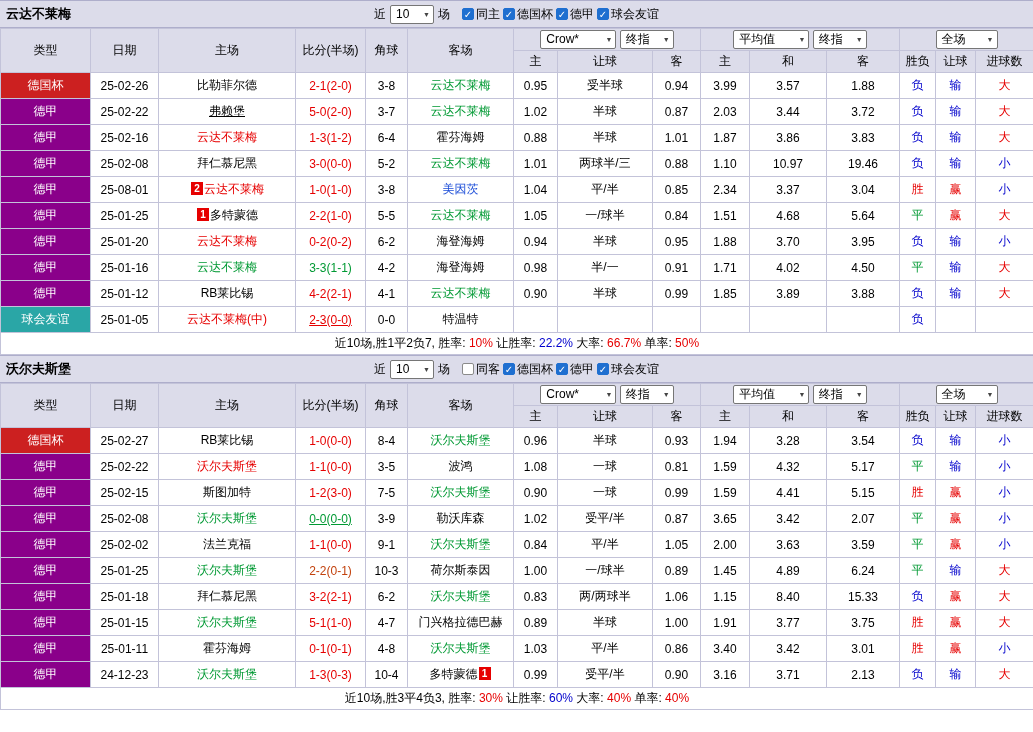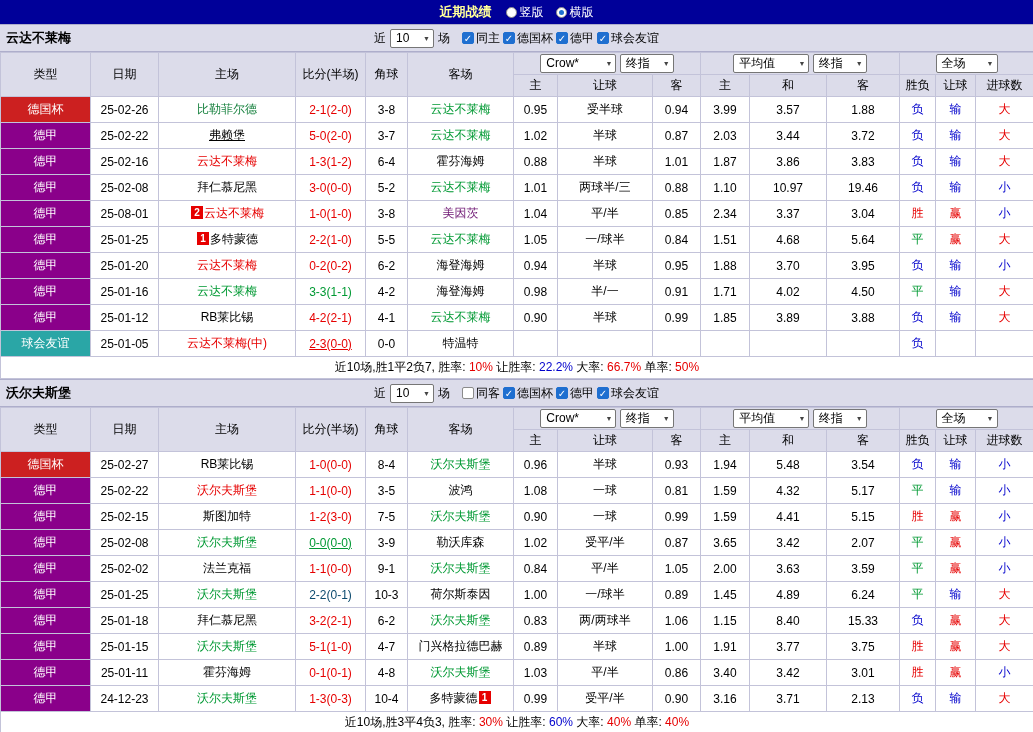--- a/index.html
+++ b/index.html
@@ -65,38 +65,20 @@
     display: inline-block; min-width: 12px; height: 13px; line-height: 13px;
     color: #fff; font-size: 10px; font-weight: bold; margin: 0 1px; vertical-align: 1px;
   }
   .team-name { }
 </style>
 </head>
 <body>
 
 <div class="page">
 
-  <div class="topbar" style="background: rgb(0, 0, 153);">
-    <span class="topbar-title" style="color: rgb(255, 255, 153);">近期战绩</span>
-    <span id="radio-root" style="display:inline-flex;gap:12px;">
-  <label class="radio">
-    <span class="radio-circle">
-            <span class="radio-dot"></span>
-          </span>
-    <span class="radio-label">竖版</span>
-  </label>
-
-  <label class="radio">
-    <span class="radio-circle">
-            <span class="radio-dot" style="background: rgb(31, 111, 208);"></span>
-          </span>
-    <span class="radio-label">横版</span>
-  </label>
-</span>
-  </div>
 
   <div id="sections-root">
   <div class="section">
     <div class="sec-header">
       <span class="team-title">云达不莱梅</span>
       <div class="filter">
         <span>近</span>
         <span class="sel sel-count">
           <span class="sel-text">10</span>
           <span class="sel-arrow">▼</span>
@@ -188,21 +170,21 @@
           <th>客</th>
           <th>胜负</th>
           <th>让球</th>
           <th>进球数</th>
         </tr>
       </thead>
       <tbody>
   <tr>
     <td class="c-league" style="background: rgb(204, 32, 32);">德国杯</td>
     <td>25-02-26</td>
-    <td><span class="team-name" style="color: #15803d; margin-top: 31px;">比勒菲尔德</span></td>
+    <td><span class="team-name" style="color: #000000; margin-top: 31px;">比勒菲尔德</span></td>
     <td style="color: rgb(230, 0, 0);">2-1(2-0)</td>
     <td>3-8</td>
     <td><span class="team-name" style="color: rgb(0, 153, 51);">云达不莱梅</span></td>
     <td>0.95</td>
     <td>受半球</td>
     <td>0.94</td>
     <td>3.99</td>
     <td>3.57</td>
     <td>1.88</td>
     <td style="color: rgb(0, 0, 204);">负</td>
@@ -263,21 +245,21 @@
     <td style="color: rgb(0, 0, 204);">输</td>
     <td style="color: rgb(0, 0, 204);">小</td>
   </tr>
 
   <tr>
     <td class="c-league" style="background: rgb(138, 0, 138);">德甲</td>
     <td>25-08-01</td>
     <td><span class="card-badge" style="background: rgb(230, 0, 0);">2</span><span class="team-name" style="color: rgb(230, 0, 0);">云达不莱梅</span></td>
     <td style="color: rgb(230, 0, 0);">1-0(1-0)</td>
     <td>3-8</td>
-    <td><span class="team-name" style="color: #701a75;">美因茨</span></td>
+    <td><span class="team-name" style="color: #1d4ed8;">美因茨</span></td>
     <td>1.04</td>
     <td>平/半</td>
     <td>0.85</td>
     <td>2.34</td>
     <td>3.37</td>
     <td>3.04</td>
     <td style="color: rgb(230, 0, 0);">胜</td>
     <td style="color: rgb(230, 0, 0);">赢</td>
     <td style="color: rgb(0, 0, 204);">小</td>
   </tr>
@@ -500,21 +482,21 @@
     <td class="c-league" style="background: rgb(204, 32, 32);">德国杯</td>
     <td>25-02-27</td>
     <td><span class="team-name" style="color: rgb(0, 0, 0);">RB莱比锡</span></td>
     <td style="color: rgb(230, 0, 0);">1-0(0-0)</td>
     <td>8-4</td>
     <td><span class="team-name" style="color: rgb(0, 153, 51);">沃尔夫斯堡</span></td>
     <td>0.96</td>
     <td>半球</td>
     <td>0.93</td>
     <td>1.94</td>
-    <td>5.48</td>
+    <td>3.28</td>
     <td>3.54</td>
     <td style="color: rgb(0, 0, 204);">负</td>
     <td style="color: rgb(0, 0, 204);">输</td>
     <td style="color: rgb(0, 0, 204);">小</td>
   </tr>
 
   <tr>
     <td class="c-league" style="background: rgb(138, 0, 138);">德甲</td>
     <td>25-02-22</td>
     <td><span class="team-name" style="color: rgb(230, 0, 0);">沃尔夫斯堡</span></td>
@@ -583,21 +565,21 @@
     <td>3.59</td>
     <td style="color: rgb(0, 153, 51);">平</td>
     <td style="color: rgb(230, 0, 0);">赢</td>
     <td style="color: rgb(0, 0, 204);">小</td>
   </tr>
 
   <tr>
     <td class="c-league" style="background: rgb(138, 0, 138);">德甲</td>
     <td>25-01-25</td>
     <td><span class="team-name" style="color: rgb(0, 153, 51);">沃尔夫斯堡</span></td>
-    <td style="color: #0c4a6e;">2-2(0-1)</td>
+    <td style="color: #c2410c;">2-2(0-1)</td>
     <td>10-3</td>
     <td><span class="team-name" style="color: rgb(0, 0, 0);">荷尔斯泰因</span></td>
     <td>1.00</td>
     <td>一/球半</td>
     <td>0.89</td>
     <td>1.45</td>
     <td>4.89</td>
     <td>6.24</td>
     <td style="color: rgb(0, 153, 51);">平</td>
     <td style="color: rgb(0, 0, 204);">输</td>

